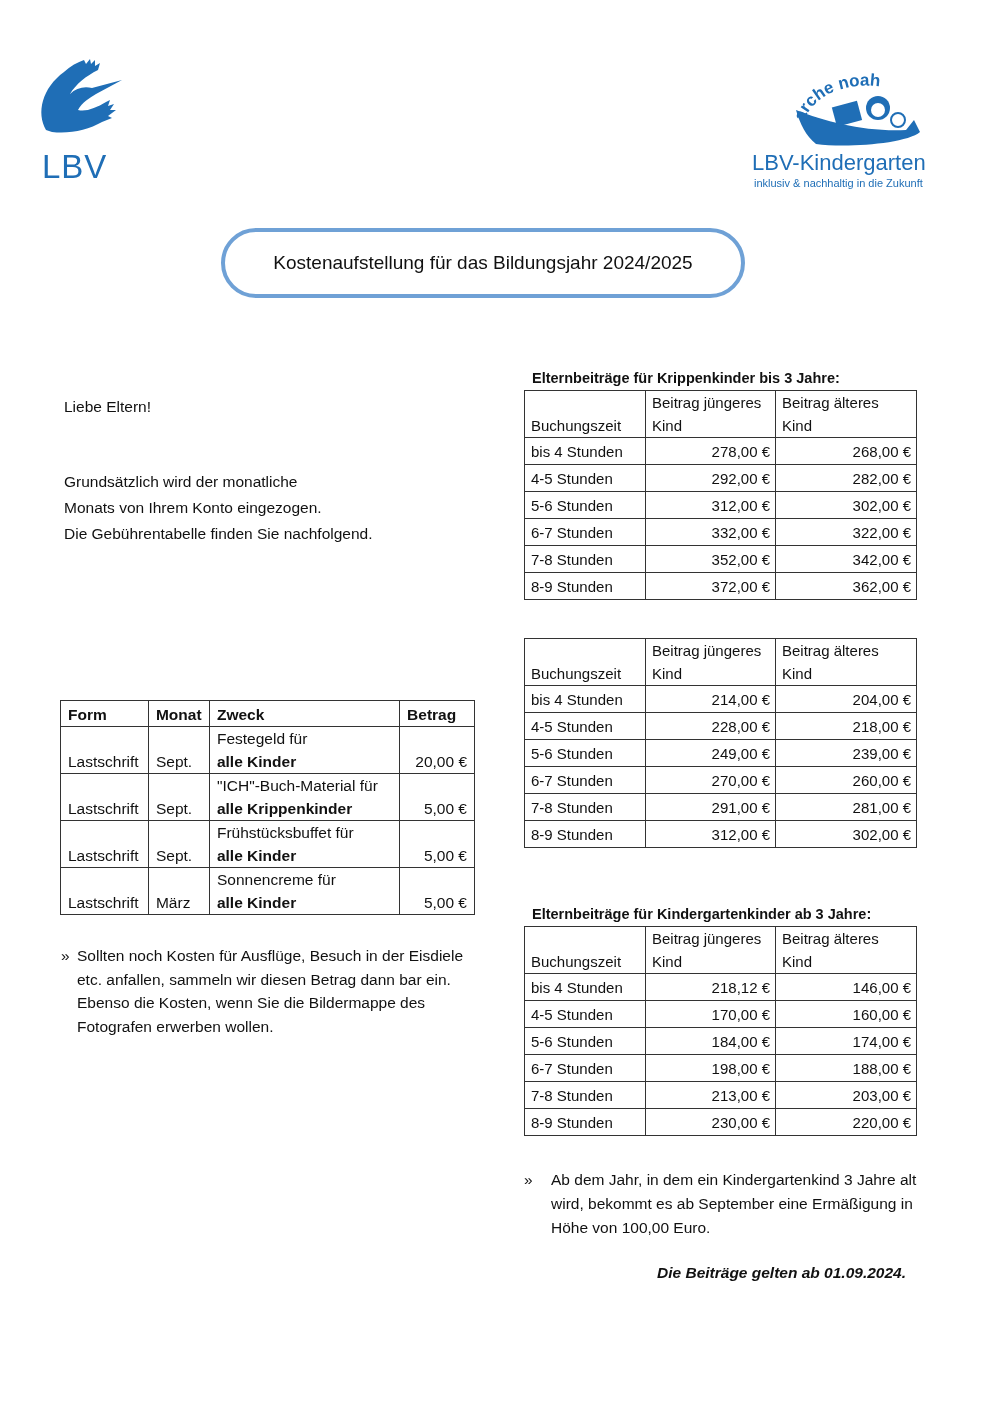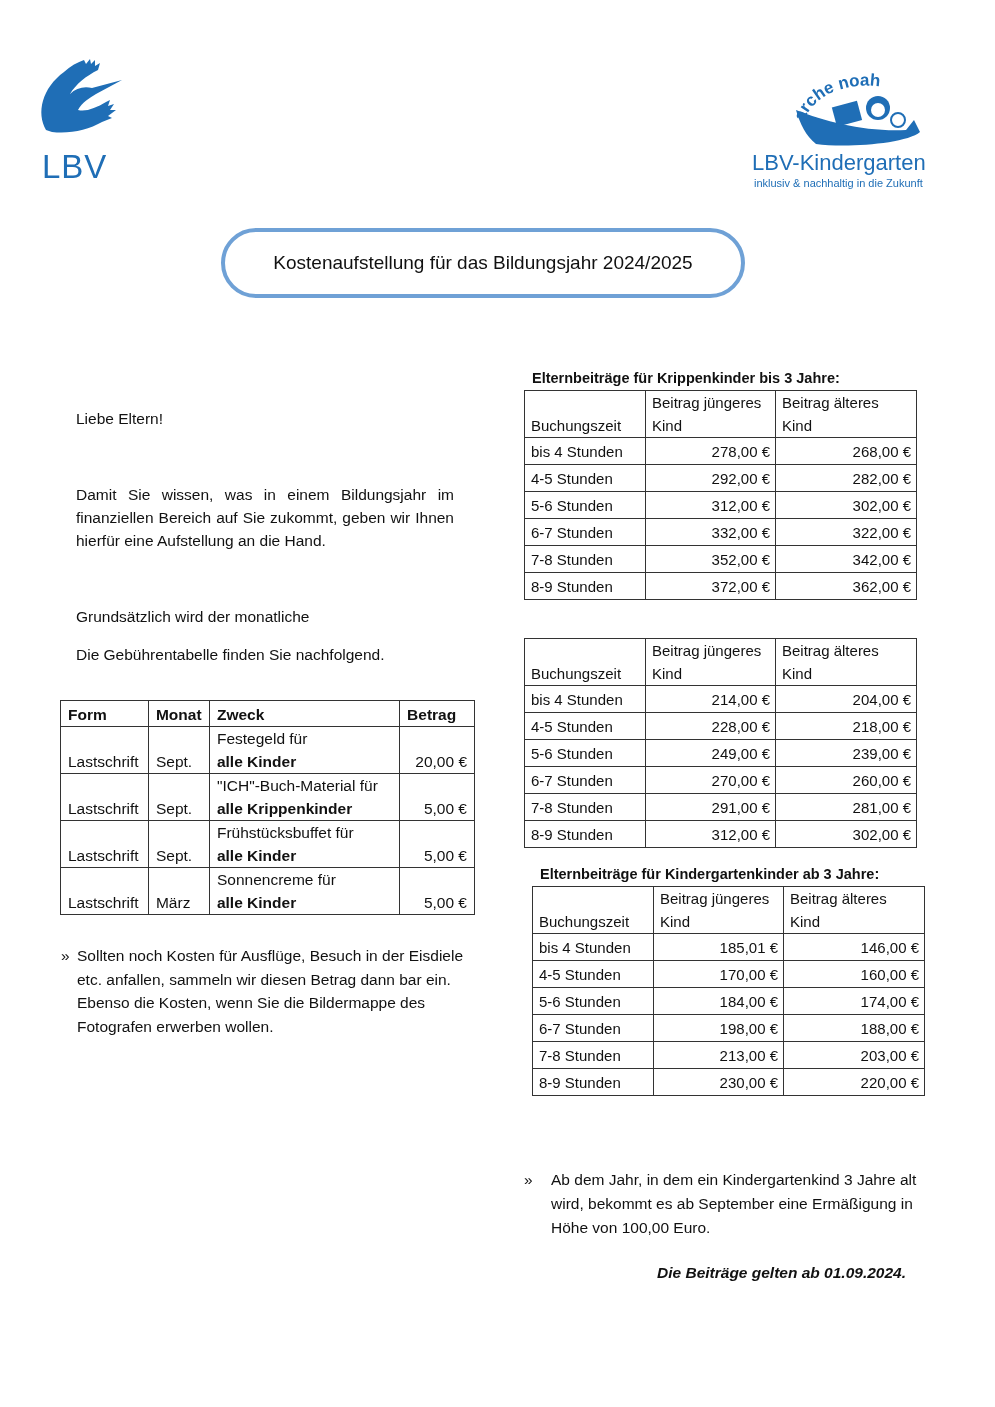--- a/index.html
+++ b/index.html
@@ -17,21 +17,21 @@
     .kg-sub { position: absolute; left: 6px; top: 107px; font-size: 11px; color: #1f6eb6; white-space: nowrap; }
 
     
     .title-pill { left: 221px; top: 228px; width: 524px; height: 70px; border: 4px solid #6fa1d6;
                   border-radius: 38px; display: flex; align-items: center; justify-content: center;
                   box-sizing: border-box; }
     .title-text { font-size: 19px; color: #111; }
 
     
     .left-col { left: 61px; top: 392px; width: 408px; font-size: 15.5px; line-height: 23px; }
-    .left-col p { margin: 15px; }
+    .left-col p { margin: 3px; }
     .gap { height: 23px; }
     .justify { text-align: justify; text-align-last: left; }
 
     
     .cost-table { left: 60px; top: 700px; width: 415px; border-collapse: collapse; font-size: 15.5px; }
     .cost-table th, .cost-table td { border: 1px solid #333; padding: 0 7px; line-height: 23px; vertical-align: bottom; }
     .cost-table th { text-align: left; font-weight: bold; height: 25px; }
     .cost-table td { height: 46px; }
     .cost-table td.amt { text-align: right; }
     .cost-table .bold { font-weight: bold; }
@@ -82,23 +82,23 @@
   <div class="kg-sub">inklusiv &amp; nachhaltig in die Zukunft</div>
 </div>
 
 <div class="abs title-pill">
   <span class="title-text">Kostenaufstellung für das Bildungsjahr 2024/2025</span>
 </div>
 
 <div class="abs left-col">
   <p>Liebe Eltern!</p>
   <div class="gap"></div>
-  <p class="justify">Damit Sie wissen, was in einem Bildungsjahr im finanziellen Bereich auf Sie zukommt, geben wir Ihnen hierfür eine Aufstellung an die Hand.</p>
   <div class="gap"></div>
   <p>Grundsätzlich wird der monatliche</p>
+  <p>Monats von Ihrem Konto eingezogen.</p>
   <p>Die Gebührentabelle finden Sie nachfolgend.</p>
   <div class="gap"></div>
 </div>
 
 <table class="abs cost-table">
   <colgroup>
       <col style="width:88px">
       <col style="width:61px">
       <col style="width:191px">
       <col style="width:75px">
@@ -246,37 +246,37 @@
         </tr>
     <tr>
           <td>8-9 Stunden</td>
           <td class="num">312,00 €</td>
           <td class="num">302,00 €</td>
         </tr>
   </tbody>
     </table>
 </div>
 
-<div class="abs fee-block" style="top:866px;margin-left:8px;">
+<div class="abs fee-block" style="top:906px;">
   <p class="fee-heading">Elternbeiträge für Kindergartenkinder ab 3 Jahre:</p>
   <table class="fee-table">
     <colgroup>
         <col class="c1">
         <col class="c2">
         <col>
       </colgroup>
     <tbody>
         <tr>
       <th>Buchungszeit</th>
       <th>Beitrag jüngeres Kind</th>
       <th>Beitrag älteres Kind</th>
     </tr>
     <tr>
           <td>bis 4 Stunden</td>
-          <td class="num">185,01 €</td>
+          <td class="num">218,12 €</td>
           <td class="num">146,00 €</td>
         </tr>
     <tr>
           <td>4-5 Stunden</td>
           <td class="num">170,00 €</td>
           <td class="num">160,00 €</td>
         </tr>
     <tr>
           <td>5-6 Stunden</td>
           <td class="num">184,00 €</td>

